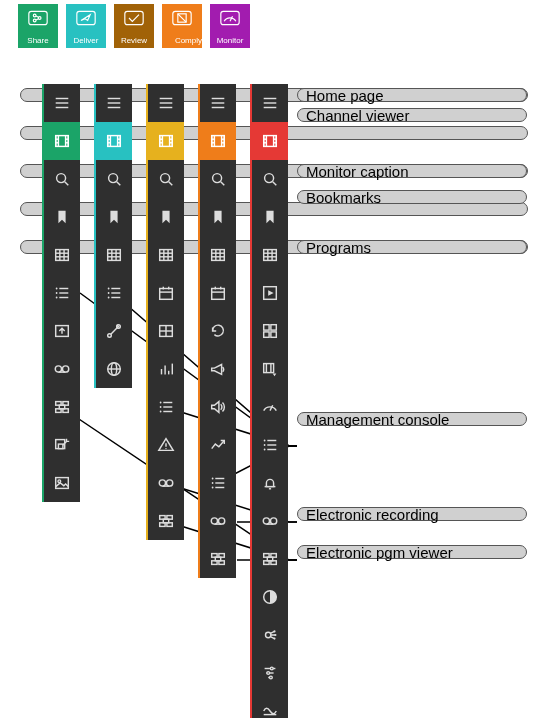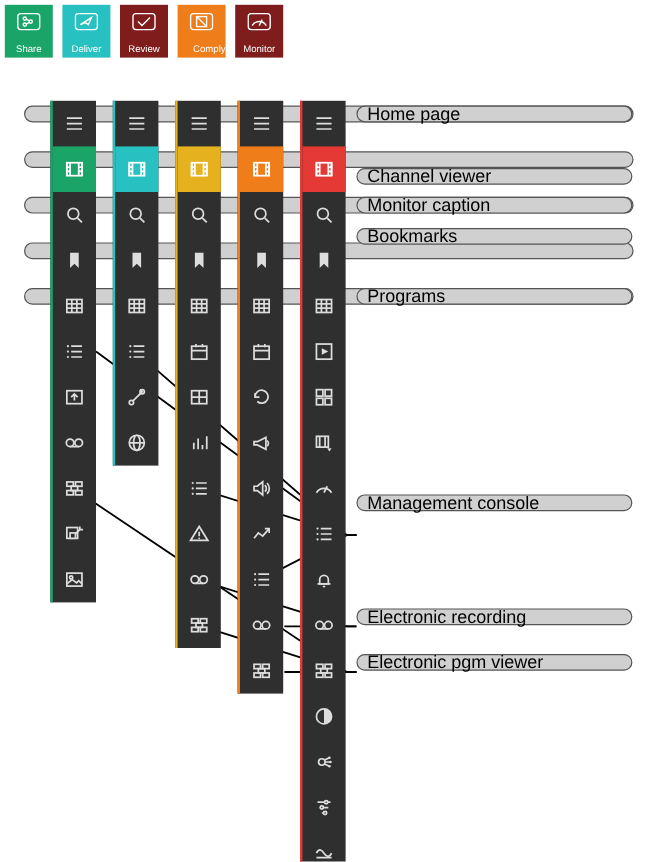--- a/index.html
+++ b/index.html
@@ -10,35 +10,35 @@
     font-family: "Segoe UI", Arial, sans-serif;
     font-size: 13px;
     width: 547px;
   }
   .diagram {
     position: relative;
     width: 539px;
     height: 710px;
   }
   
-  .tabs { display: flex; gap: 8px; }
+  .tabs { display: flex; gap: 8px; margin-left: 14px; }
   .tab {
     width: 40px; height: 44px;
     display: flex; flex-direction: column;
     align-items: center; justify-content: flex-end;
     color: #fff; font-size: 8px;
     padding-bottom: 3px;
     position: relative;
   }
   .tab svg { width: 20px; height: 16px; position:absolute; top:6px; left:10px; }
   .c-green  { background:#1ba468; }
   .c-cyan   { background:#28c1c1; }
-  .c-yellow { background:#7f1d1d; }
+  .c-yellow { background:#a16207; }
   .c-orange { background:#ef7d1a;align-items:flex-end; }
-  .c-red    { background:#7f1d1d; }
+  .c-red    { background:#a21caf; }
 
   
   .bar {
     position:absolute;
     width: 38px;
     background:#2f2f2f;
     display:flex; flex-direction:column;
   }
   .bar-0 { left: 38px; }
   .bar-1 { left: 90px; }
@@ -124,21 +124,21 @@
 
 <div class="label label-deep" style="top:84px"></div>
 <div class="label label-deep" style="top:122px"></div>
 <div class="label label-deep" style="top:160px"></div>
 <div class="label label-deep" style="top:198px"></div>
 <div class="label label-deep" style="top:236px"></div>
 
 <div class="label" style="top:84px">
       <span>Home page</span>
     </div>
-<div class="label" style="top:136px">
+<div class="label" style="top:104px">
       <span>Channel viewer</span>
     </div>
 <div class="label" style="top:160px">
       <span>Monitor caption</span>
     </div>
 <div class="label" style="top:186px">
       <span>Bookmarks</span>
     </div>
 <div class="label" style="top:236px">
       <span>Programs</span>

